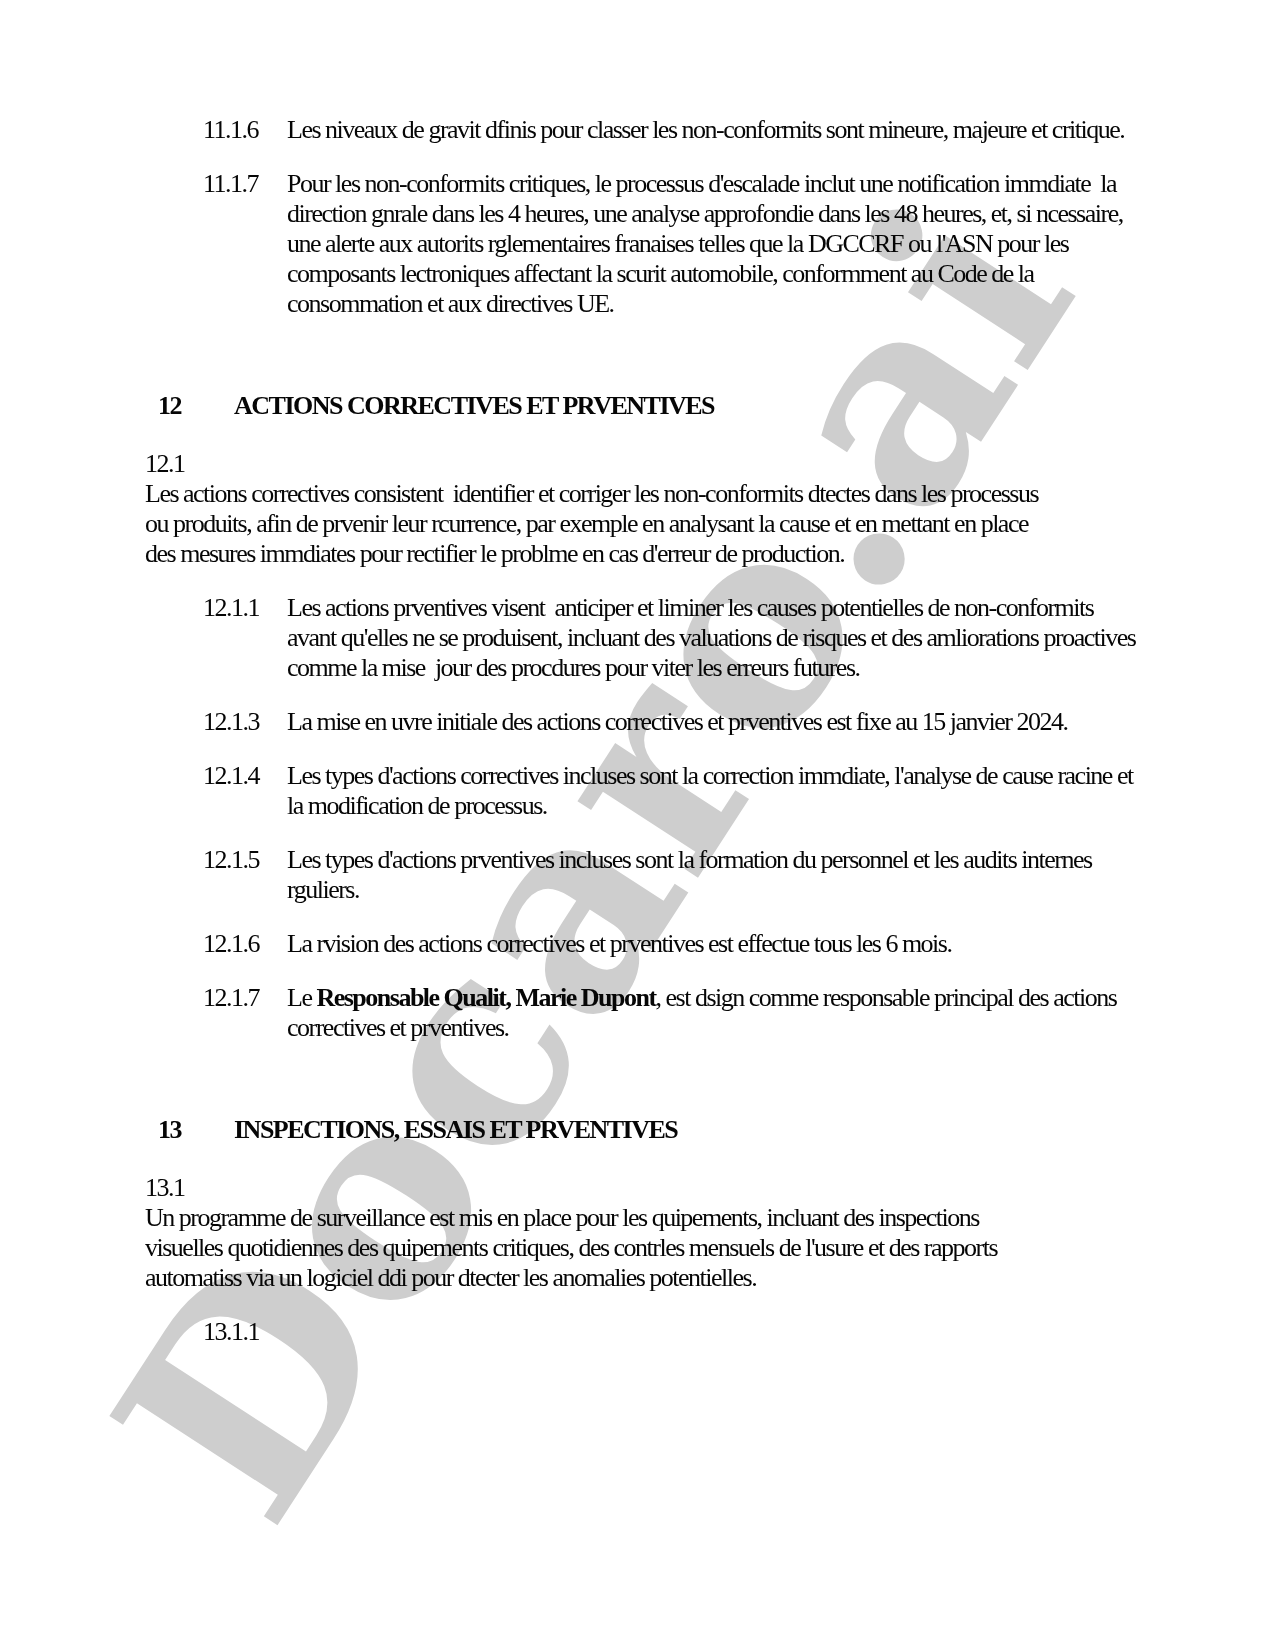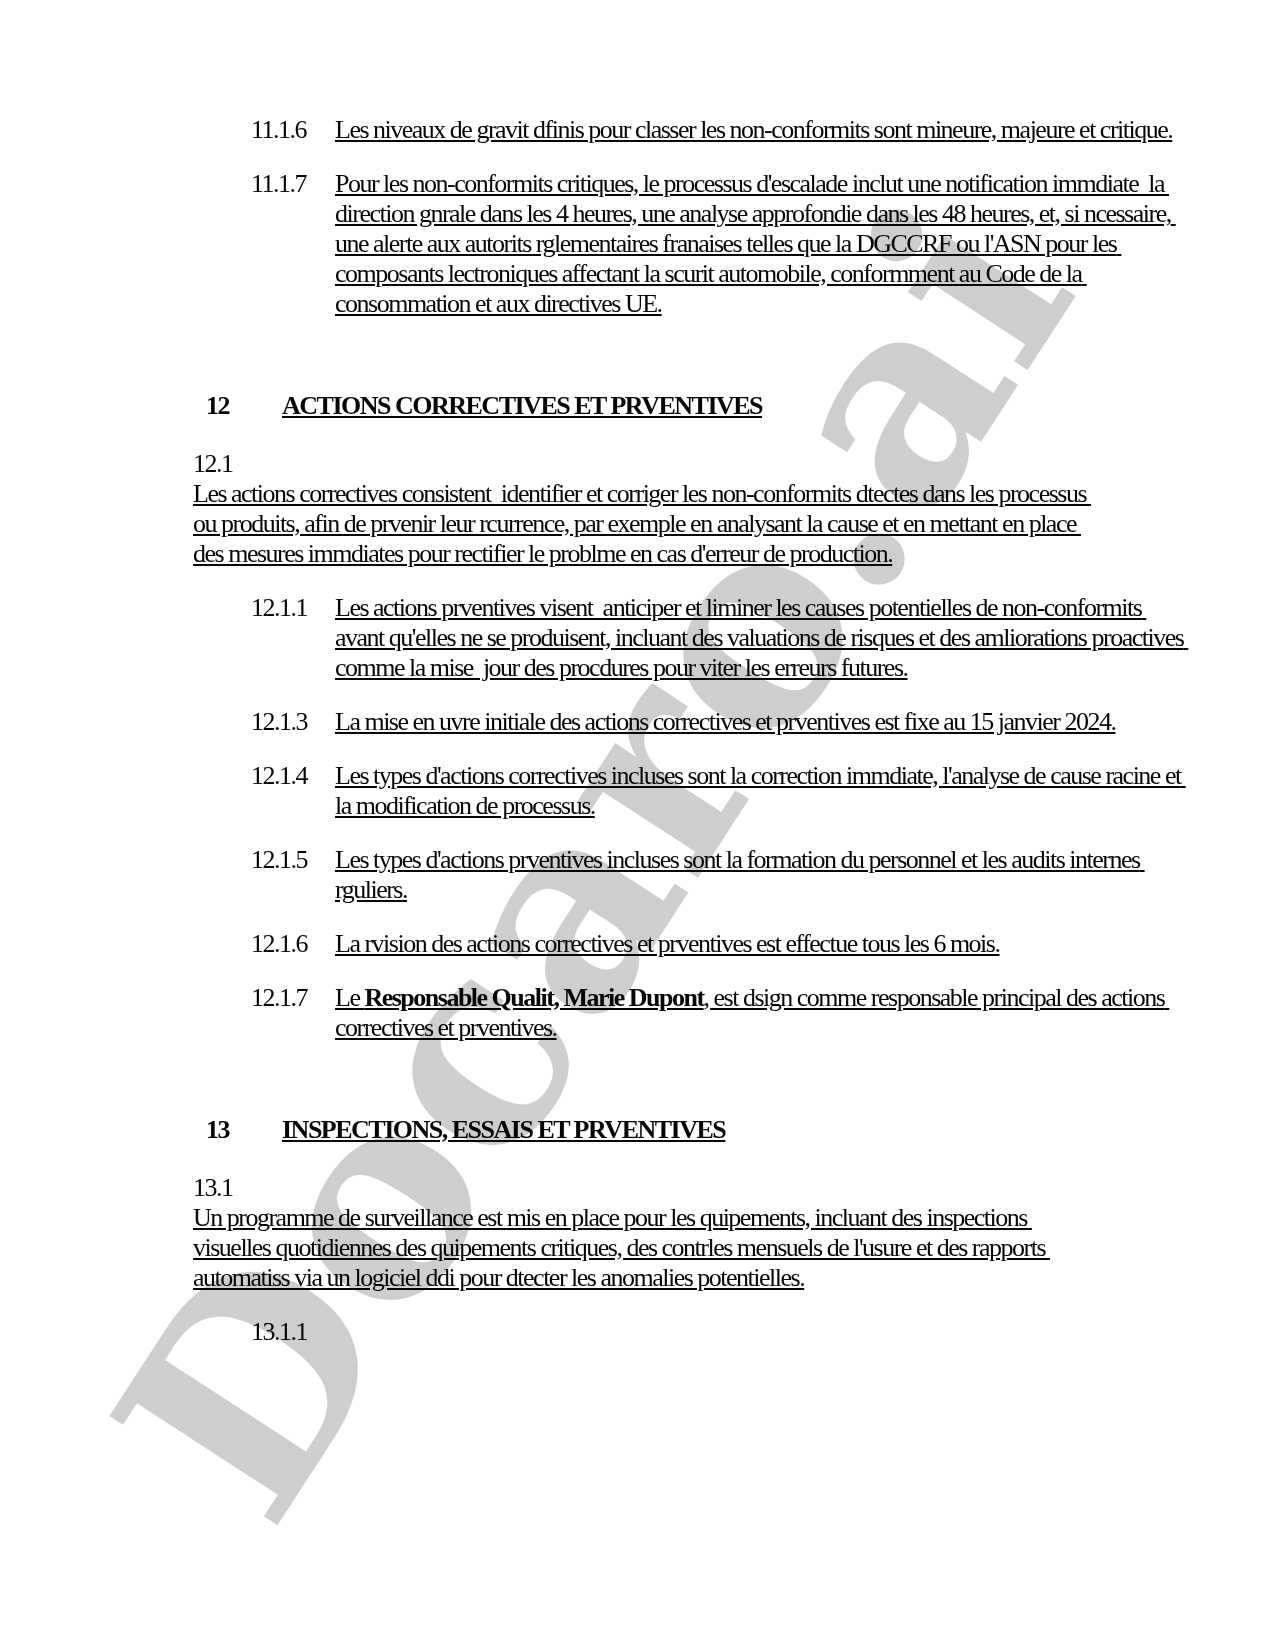--- a/index.html
+++ b/index.html
@@ -27,25 +27,24 @@
     font-size: 275px;
     letter-spacing: 2px;
     color: #cecece;
     white-space: nowrap;
     user-select: none;
   }
   .content {
     position: relative;
     z-index: 1;
     padding-top: 115px;
-    padding-left: 48px;
   }
   .block { display: flex; margin: 0 0 24px 0; }
   .block .num { flex: none; }
-  .block .txt { white-space: pre-wrap; text-decoration: underline; }
+  .block .txt { white-space: pre-wrap; }
 
   
   .item3 { padding-left: 203px; }
   .item3 .num { width: 84px; }
   .item3 .txt { max-width: 850px; }
 
   
   .item2 { padding-left: 145px; flex-direction: column; }
   .item2 .num { width: 63px; }
   .item2 .txt { max-width: 915px; }

